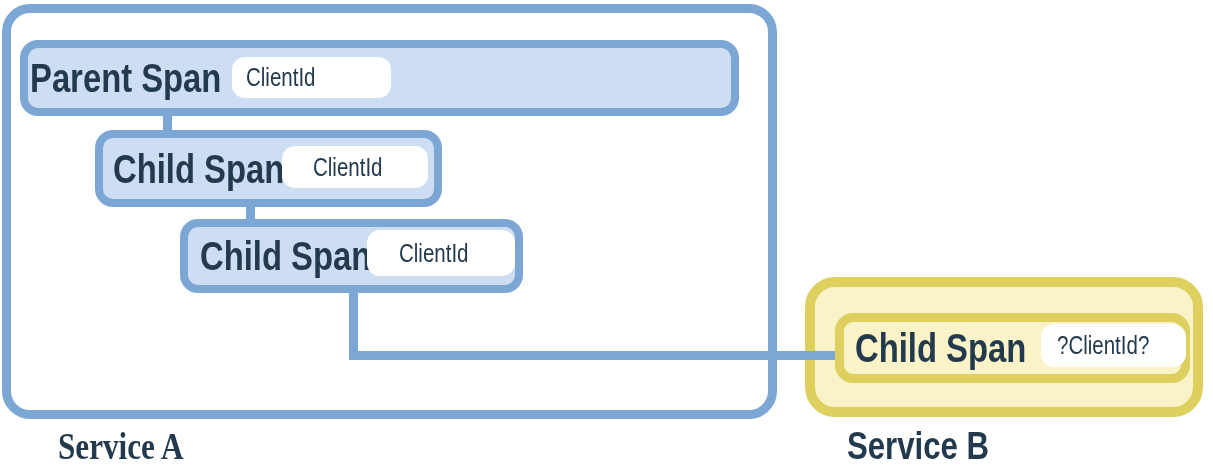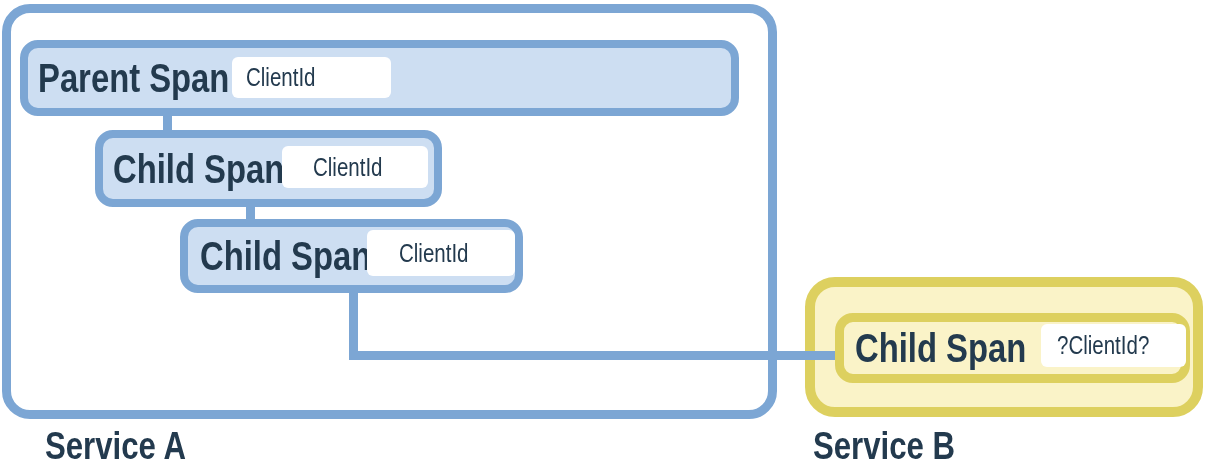--- a/index.html
+++ b/index.html
@@ -33,59 +33,59 @@
   .conn-3v { left: 349px; top: 280px; width: 9px;  height: 80px; }
   .conn-3h { left: 349px; top: 351px; width: 500px; height: 9px; }
   
   .span-box {
     position: absolute; box-sizing: border-box; z-index: 3;
     display: flex; align-items: center;
     border-radius: 18px;
   }
   .span-blue { background: #cddef2; border: 8px solid #7ca6d4; }
   .span-yellow { background: #faf3c8; border: 9px solid #ddd05f; }
-  .span-parent  { left: 20px;  top: 40px;  width: 719px; height: 76px; padding-left: 10px; }
+  .span-parent  { left: 20px;  top: 40px;  width: 719px; height: 76px; padding-left: 2px; }
   .span-child1  { left: 95px;  top: 130px; width: 347px; height: 77px; padding-left: 10px; }
   .span-child2  { left: 180px; top: 219px; width: 343px; height: 74px; padding-left: 12px; }
   .span-childb  { left: 835px; top: 313px; width: 355px; height: 70px; padding-left: 11px; }
   .span-label {
     font-weight: 700;
     font-size: 40px;
     line-height: 1;
     white-space: nowrap;
     letter-spacing: 0px;
   }
   
   .cond { display: inline-block; transform: scaleX(0.82); transform-origin: 0 50%; }
   
   .badge {
     position: absolute;
     background: #ffffff;
-    border-radius: 6px;
+    border-radius: 13px;
     display: flex; align-items: center; justify-content: center;
     font-size: 25px;
     font-weight: 400;
     white-space: nowrap;
   }
   .badge-left { justify-content: flex-start; padding-left: 14px; }
   .badge-parent { left: 204px; top: 9px;  width: 145px; height: 41px; }
   .badge-child1 { left: 179px; top: 8px;  width: 146px; height: 42px; }
   .badge-child2 { left: 179px; top: 3px;  width: 148px; height: 46px; }
   .badge-childb { left: 197px; top: 2px;  width: 145px; height: 43px; }
   
   .svc-label {
     position: absolute;
     z-index: 4;
     font-size: 38px;
     font-weight: 700;
     line-height: 1;
     white-space: nowrap;
   }
-  .svc-label-a { left: 45px;  top: 427px; }
-  .svc-label-b { left: 813px; top: 427px; }
+  .svc-label-a { left: 58px;  top: 427px; font-family: Liberation Serif, serif; }
+  .svc-label-b { left: 847px; top: 427px; }
 </style>
 </head>
 <body>
 
 <div class="canvas">
 
   <div class="svc svc-a"></div>
   <div class="svc svc-b"></div>
 
   <div class="conn conn-1"></div>

